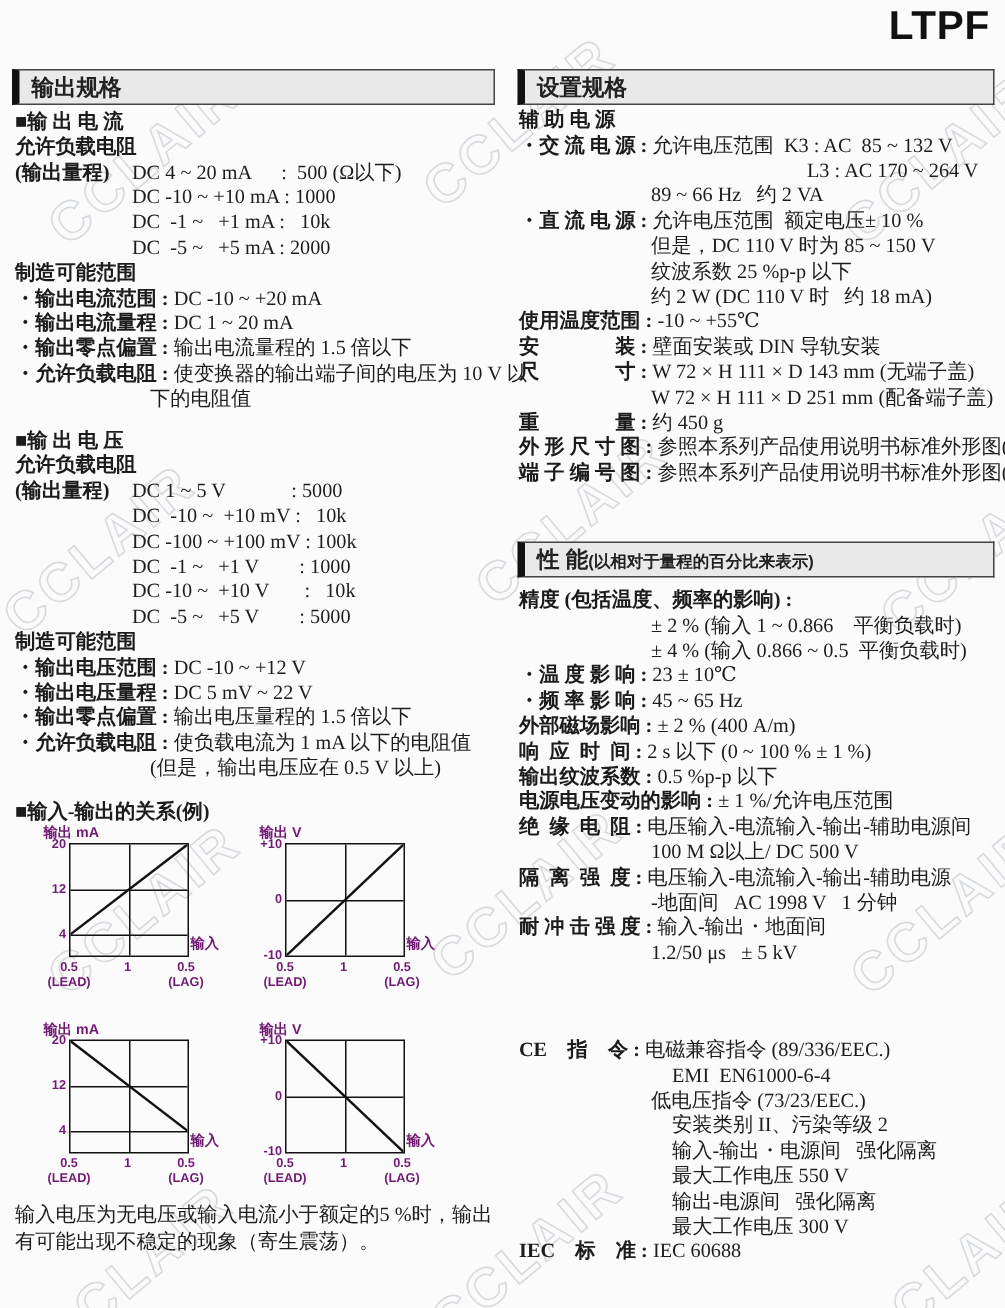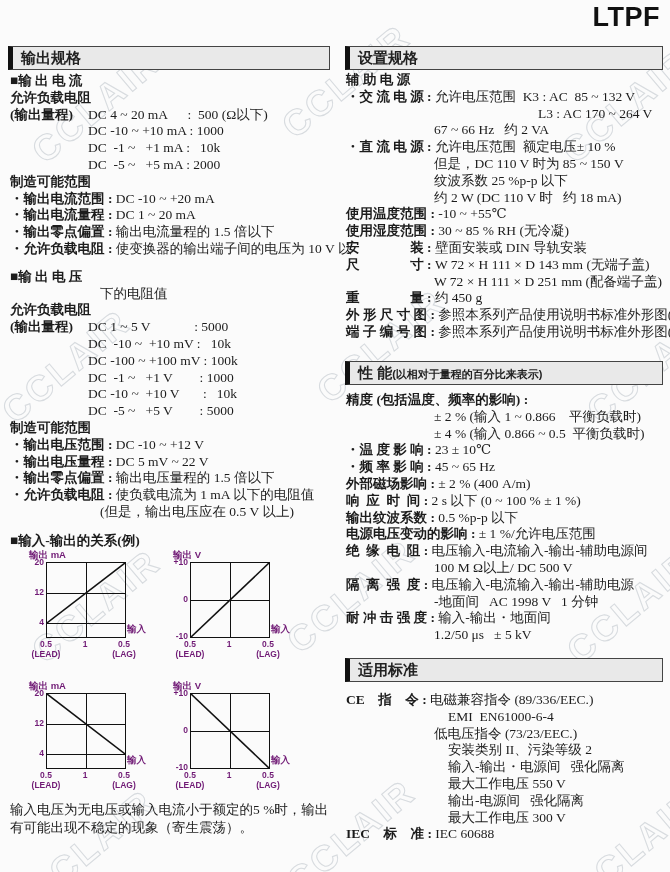--- a/index.html
+++ b/index.html
@@ -68,64 +68,60 @@
 
   <div class="sechdr" id="hdr-output">
     <span>输出规格</span>
   </div>
   <div class="sechdr" id="hdr-perf">
     <span>性  能</span><span class="sub">(以相对于量程的百分比来表示)</span>
   </div>
   <div class="sechdr" id="hdr-setting">
     <span>设置规格</span>
   </div>
-  <div class="sechdr" id="hdr-std">
-    <span>适用标准</span>
-  </div>
 
   <div class="col" id="col-output">
       <div class="ln"><span class="lb">■输 出 电 流</span></div>
       <div class="ln"><span class="lb">允许负载电阻</span></div>
       <div class="ln lw"><span class="lb">(输出量程)</span><span class="lv">DC 4 ~ 20 mA      :  500 (Ω以下)</span></div>
       <div class="ln p78"><span class="lv">DC -10 ~ +10 mA : 1000</span></div>
       <div class="ln p78"><span class="lv">DC  -1 ~   +1 mA :   10k</span></div>
       <div class="ln p78"><span class="lv">DC  -5 ~   +5 mA : 2000</span></div>
       <div class="ln"><span class="lb">制造可能范围</span></div>
       <div class="ln"><span class="lb">・输出电流范围 : </span><span class="lv">DC -10 ~ +20 mA</span></div>
       <div class="ln"><span class="lb">・输出电流量程 : </span><span class="lv">DC 1 ~ 20 mA</span></div>
       <div class="ln"><span class="lb">・输出零点偏置 : </span><span class="lv">输出电流量程的 1.5 倍以下</span></div>
       <div class="ln"><span class="lb">・允许负载电阻 : </span><span class="lv">使变换器的输出端子间的电压为 10 V 以</span></div>
+      <div class="ln p90"><span class="lv">下的电阻值</span></div>
       <div class="ln g11"><span class="lb">■输 出 电 压</span></div>
-      <div class="ln p90"><span class="lv">下的电阻值</span></div>
       <div class="ln"><span class="lb">允许负载电阻</span></div>
       <div class="ln lw"><span class="lb">(输出量程)</span><span class="lv">DC 1 ~ 5 V             : 5000</span></div>
       <div class="ln p78"><span class="lv">DC  -10 ~  +10 mV :   10k</span></div>
       <div class="ln p78"><span class="lv">DC -100 ~ +100 mV : 100k</span></div>
       <div class="ln p78"><span class="lv">DC  -1 ~   +1 V        : 1000</span></div>
       <div class="ln p78"><span class="lv">DC -10 ~  +10 V       :   10k</span></div>
       <div class="ln p78"><span class="lv">DC  -5 ~   +5 V        : 5000</span></div>
       <div class="ln"><span class="lb">制造可能范围</span></div>
       <div class="ln"><span class="lb">・输出电压范围 : </span><span class="lv">DC -10 ~ +12 V</span></div>
       <div class="ln"><span class="lb">・输出电压量程 : </span><span class="lv">DC 5 mV ~ 22 V</span></div>
       <div class="ln"><span class="lb">・输出零点偏置 : </span><span class="lv">输出电压量程的 1.5 倍以下</span></div>
       <div class="ln"><span class="lb">・允许负载电阻 : </span><span class="lv">使负载电流为 1 mA 以下的电阻值</span></div>
       <div class="ln p90"><span class="lv">(但是，输出电压应在 0.5 V 以上)</span></div>
       <div class="ln g12"><span class="lb">■输入-输出的关系(例)</span></div>
     </div>
   <div class="col" id="col-setting">
       <div class="ln"><span class="lb">辅 助 电 源</span></div>
       <div class="ln"><span class="lb">・交 流 电 源 : </span><span class="lv">允许电压范围  K3 : AC  85 ~ 132 V</span></div>
       <div class="ln p193"><span class="lv">L3 : AC 170 ~ 264 V</span></div>
-      <div class="ln p88"><span class="lv">67 ~ 66 Hz   约 2 VA</span></div>
+      <div class="ln p88"><span class="lv">89 ~ 66 Hz   约 2 VA</span></div>
       <div class="ln"><span class="lb">・直 流 电 源 : </span><span class="lv">允许电压范围  额定电压± 10 %</span></div>
       <div class="ln p88"><span class="lv">但是，DC 110 V 时为 85 ~ 150 V</span></div>
       <div class="ln p88"><span class="lv">纹波系数 25 %p-p 以下</span></div>
       <div class="ln p88"><span class="lv">约 2 W (DC 110 V 时   约 18 mA)</span></div>
       <div class="ln"><span class="lb">使用温度范围 : </span><span class="lv">-10 ~ +55℃</span></div>
-      <div class="ln"><span class="lb">使用湿度范围 : </span><span class="lv">30 ~ 85 % RH (无冷凝)</span></div>
       <div class="ln"><span class="lb">安               装 : </span><span class="lv">壁面安装或 DIN 导轨安装</span></div>
       <div class="ln"><span class="lb">尺               寸 : </span><span class="lv">W 72 × H 111 × D 143 mm (无端子盖)</span></div>
       <div class="ln p88"><span class="lv">W 72 × H 111 × D 251 mm (配备端子盖)</span></div>
       <div class="ln"><span class="lb">重               量 : </span><span class="lv">约 450 g</span></div>
       <div class="ln"><span class="lb">外 形 尺 寸 图 : </span><span class="lv">参照本系列产品使用说明书标准外形图(图C-1)</span></div>
       <div class="ln"><span class="lb">端 子 编 号 图 : </span><span class="lv">参照本系列产品使用说明书标准外形图(图D-1)</span></div>
     </div>
   <div class="col" id="col-perf">
       <div class="ln"><span class="lb">精度 (包括温度、频率的影响) : </span></div>
       <div class="ln p88"><span class="lv">± 2 % (输入 1 ~ 0.866    平衡负载时)</span></div>

